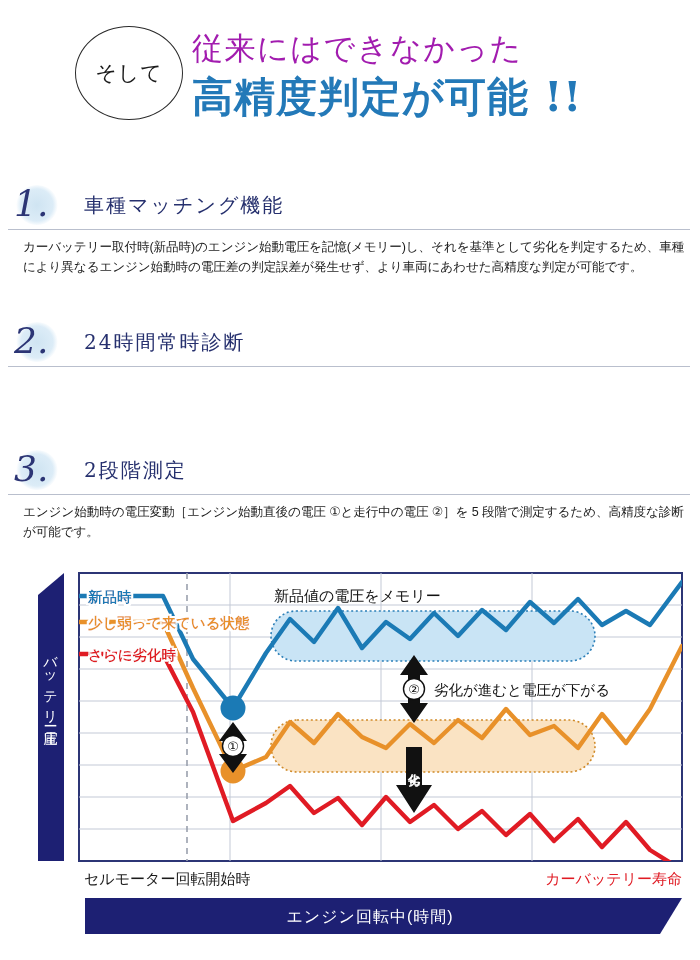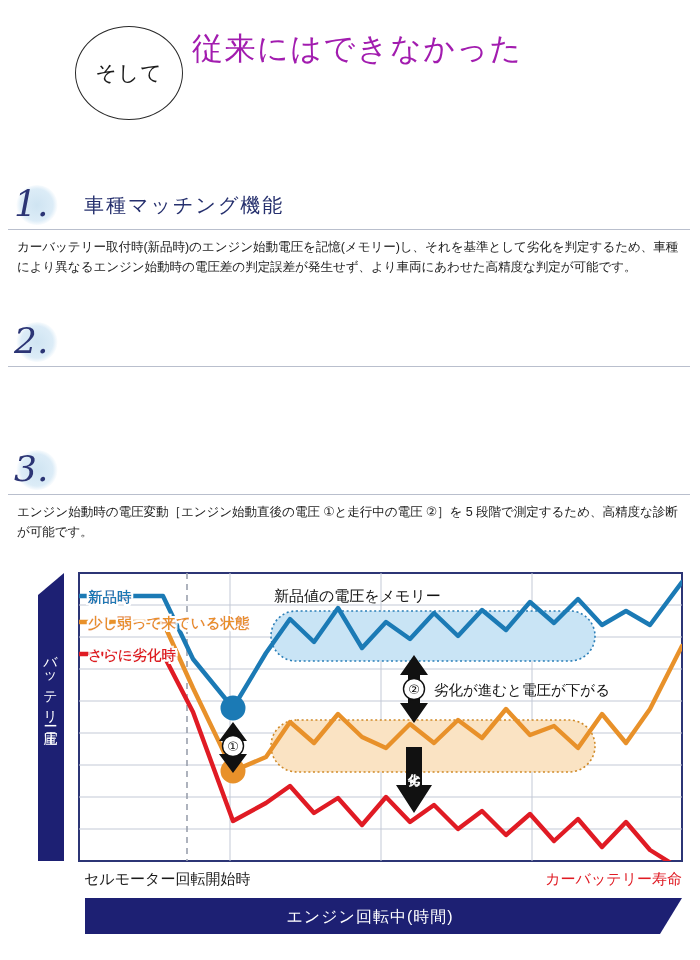--- a/index.html
+++ b/index.html
@@ -84,21 +84,21 @@
     position: absolute;
     left: 76px; top: 1px;
     font-family: "DejaVu Serif", serif;
     font-size: 20px;
     letter-spacing: 2px;
     color: #26306e;
     line-height: 42px;
     white-space: nowrap;
   }
   .sec-body {
-    margin: 7px 12px 0 17px;
+    margin: 7px 12px 0 23px;
     font-size: 12.6px;
     line-height: 1.62;
     color: #1c1c1c;
     letter-spacing: -0.1px;
   }
 
   
   .chart-wrap {
     position: absolute;
     left: 0; top: 565px;
@@ -109,48 +109,51 @@
   .axis-banner-text {
     font-family: "Liberation Sans", "DejaVu Sans", sans-serif;
   }
 </style>
 </head>
 <body>
 
 <div class="header">
   <div class="circle-badge">そして</div>
   <div class="head-line1">従来にはできなかった</div>
+  <div class="head-line2">高精度判定が可能 !!</div>
 </div>
 
 <div class="section" style="top:183px;">
   <div class="sec-head">
     <div class="sec-num">
       <div class="glow"></div>
       <div class="numtext">1.</div>
     </div>
     <div class="sec-title">車種マッチング機能</div>
   </div>
   <div class="sec-body">カーバッテリー取付時(新品時)のエンジン始動電圧を記憶(メモリー)し、それを基準として劣化を判定するため、車種により異なるエンジン始動時の電圧差の判定誤差が発生せず、より車両にあわせた高精度な判定が可能です。</div>
 </div>
 
 <div class="section" style="top:320px;">
   <div class="sec-head">
     <div class="sec-num">
       <div class="glow"></div>
       <div class="numtext">2.</div>
     </div>
+    <div class="sec-title">24時間常時診断</div>
   </div>
 </div>
 
 <div class="section" style="top:448px;">
   <div class="sec-head">
     <div class="sec-num">
       <div class="glow"></div>
       <div class="numtext">3.</div>
     </div>
+    <div class="sec-title">2段階測定</div>
   </div>
   <div class="sec-body">エンジン始動時の電圧変動［エンジン始動直後の電圧 ①と走行中の電圧 ②］を 5 段階で測定するため、高精度な診断が可能です。</div>
 </div>
 
 <div class="chart-wrap">
   <svg class="chart-svg" width="700" height="395" viewBox="0 0 700 395">
     <defs>
       <clipPath id="plotclip">
           <rect x="79" y="8" width="603" height="288"></rect>
         </clipPath>

